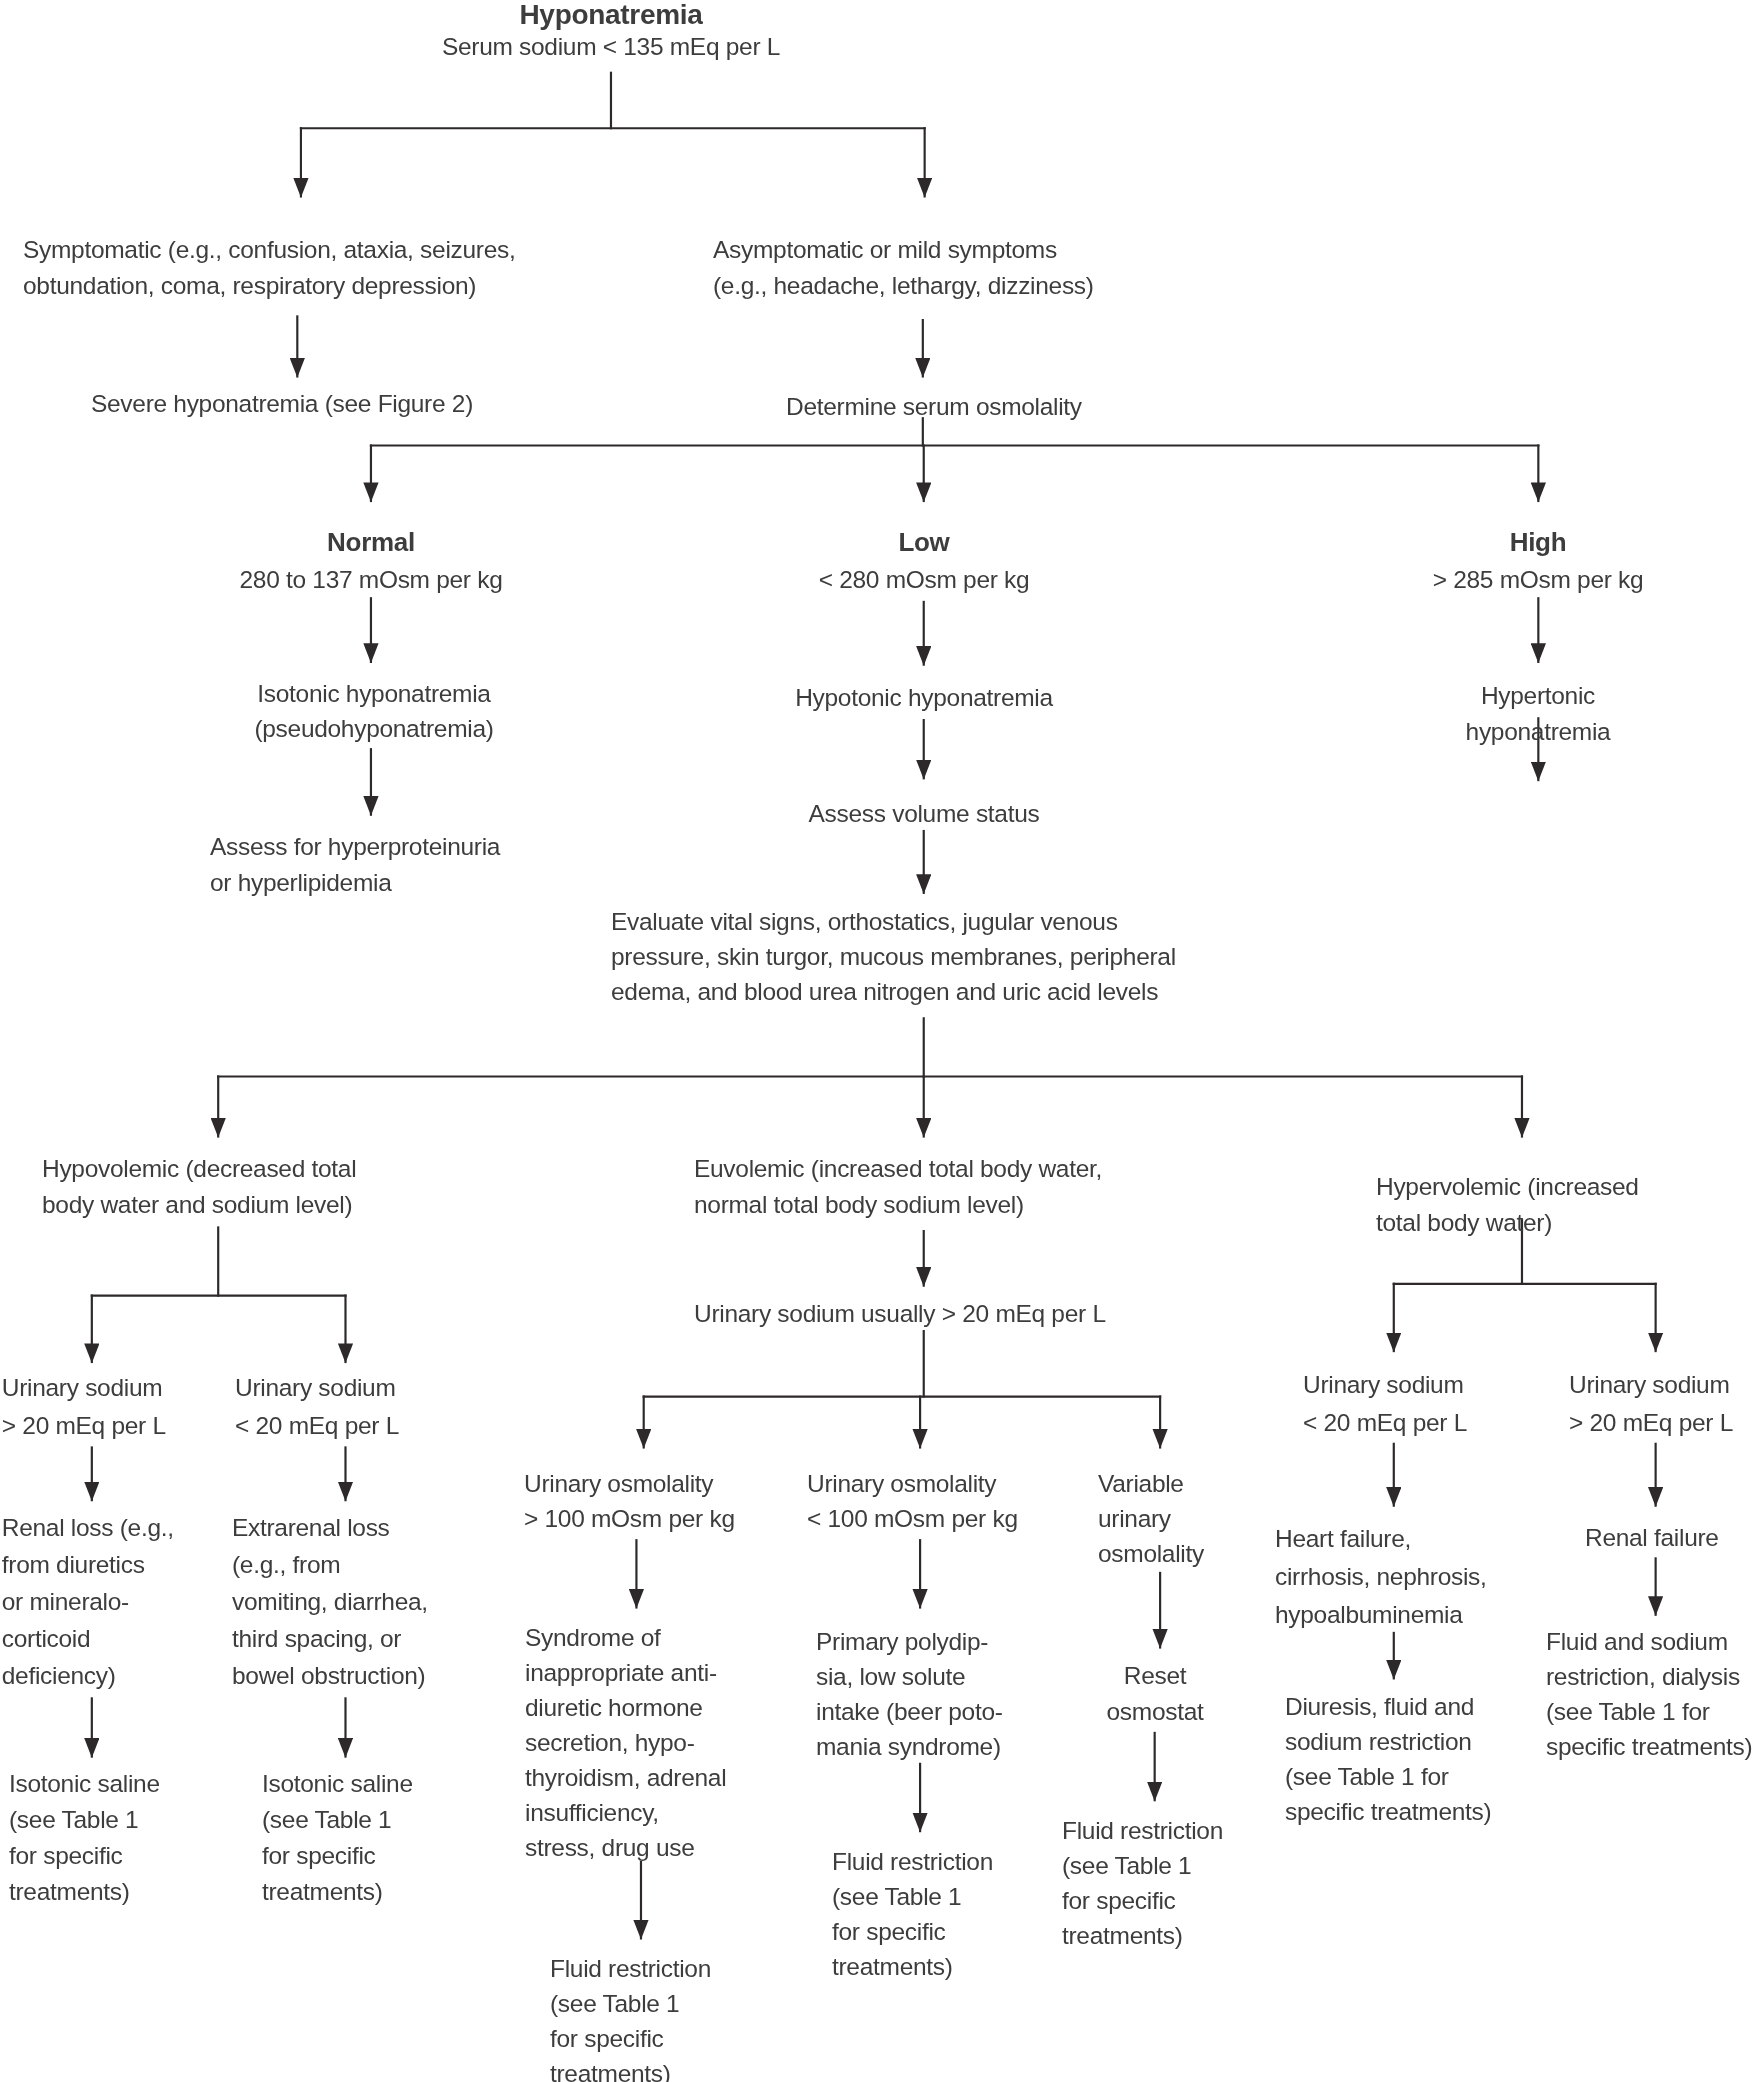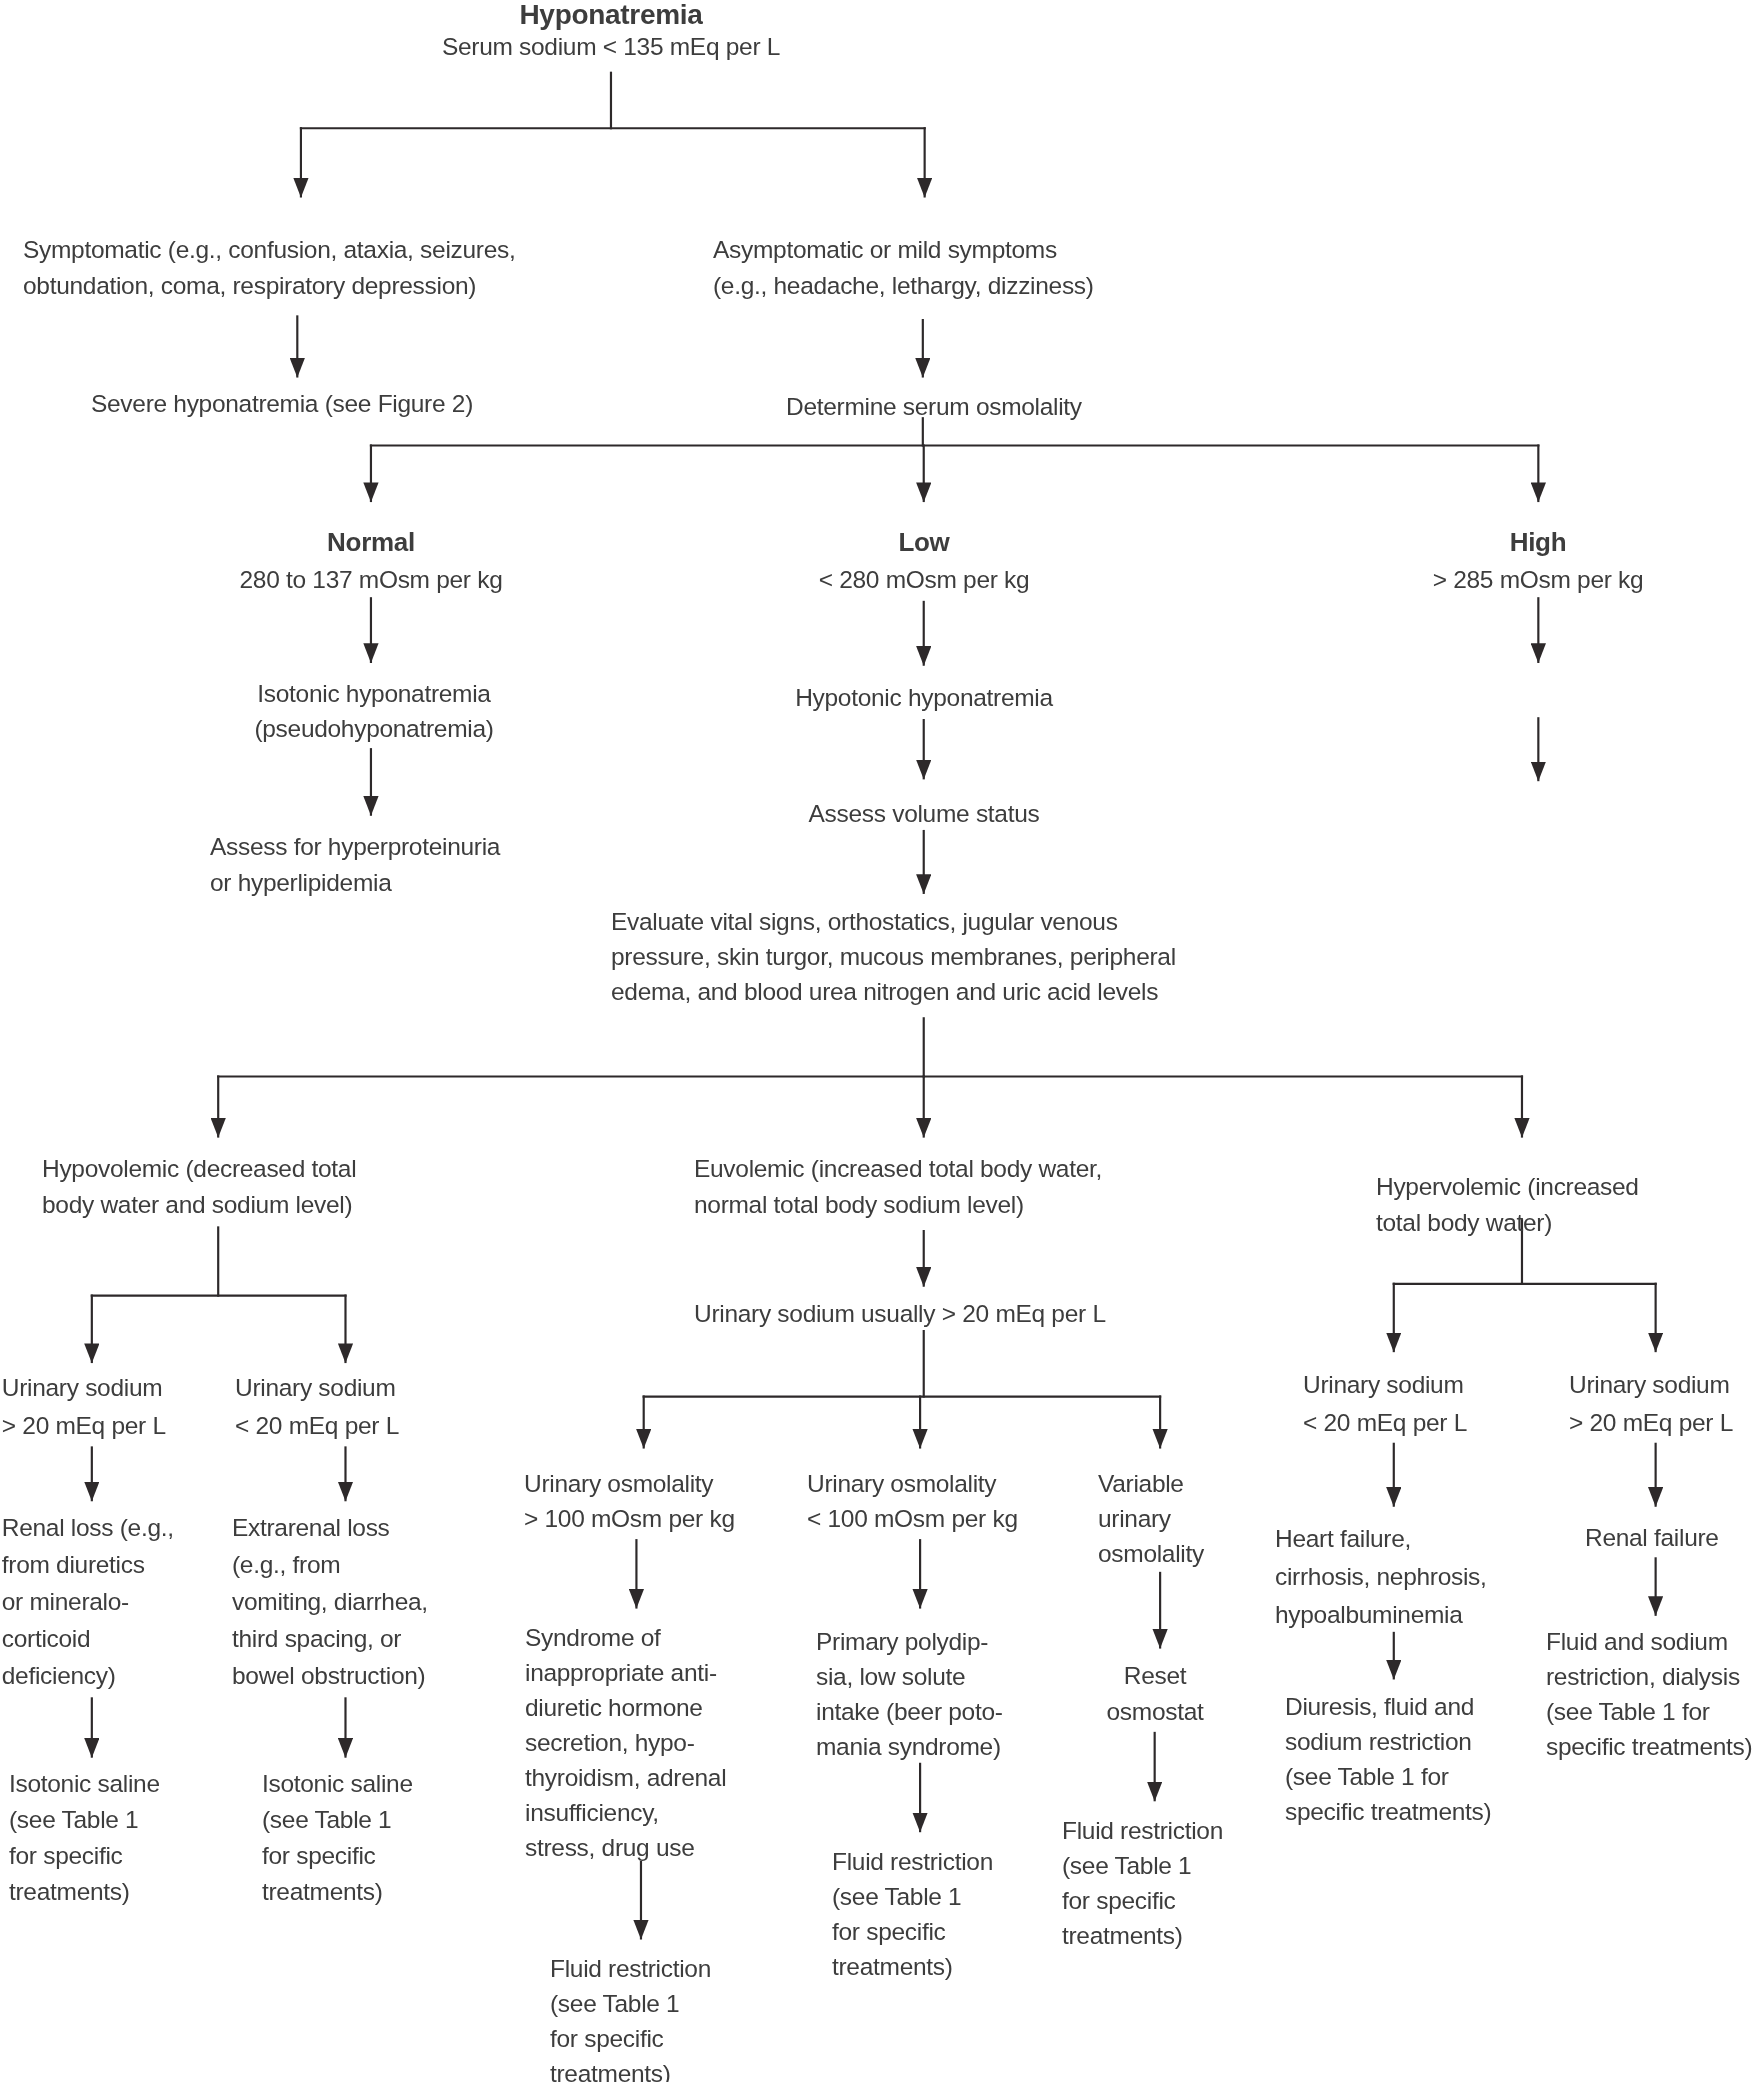--- a/index.html
+++ b/index.html
@@ -117,20 +117,21 @@
   <div class="n b ctr" style="left:371px;top:524px">Normal</div>
   <div class="n ctr" style="left:371px;top:562px">280 to 137 mOsm per kg</div>
   <div class="n b ctr" style="left:924px;top:524px">Low</div>
   <div class="n ctr" style="left:924px;top:562px">&lt; 280 mOsm per kg</div>
   <div class="n b ctr" style="left:1538px;top:524px">High</div>
   <div class="n ctr" style="left:1538px;top:562px">&gt; 285 mOsm per kg</div>
 
   <div class="n lh38 ctr" style="left:374px;top:676px">Isotonic hyponatremia
 (pseudohyponatremia)</div>
   <div class="n ctr" style="left:924px;top:680px">Hypotonic hyponatremia</div>
+  <div class="n ctr" style="left:1538px;top:678px">Hypertonic hyponatremia</div>
 
   <div class="n" style="left:210px;top:829px">Assess for hyperproteinuria
 or hyperlipidemia</div>
   <div class="n ctr" style="left:924px;top:796px">Assess volume status</div>
   <div class="n lh38" style="left:611px;top:904px">Evaluate vital signs, orthostatics, jugular venous
 pressure, skin turgor, mucous membranes, peripheral
 edema, and blood urea nitrogen and uric acid levels</div>
 
   <div class="n" style="left:42px;top:1151px">Hypovolemic (decreased total
 body water and sodium level)</div>

